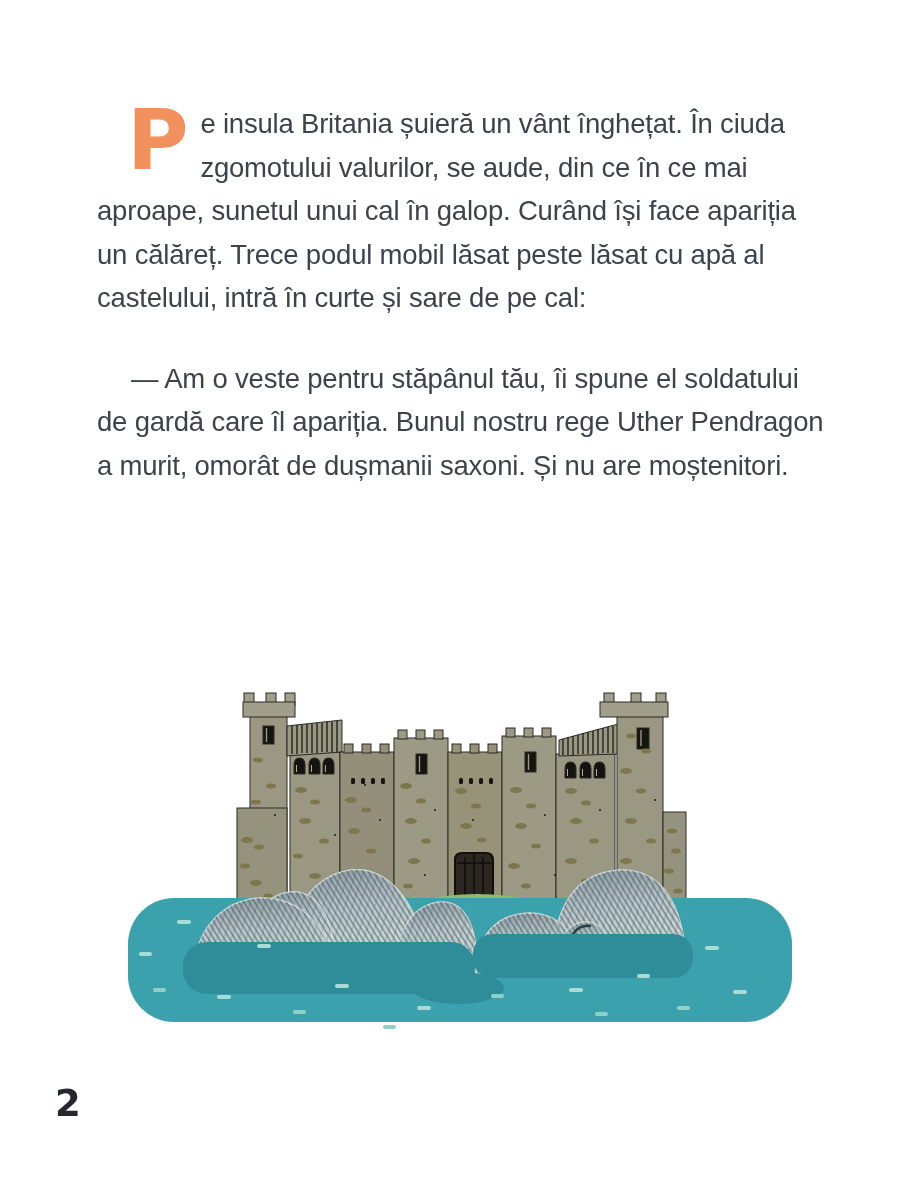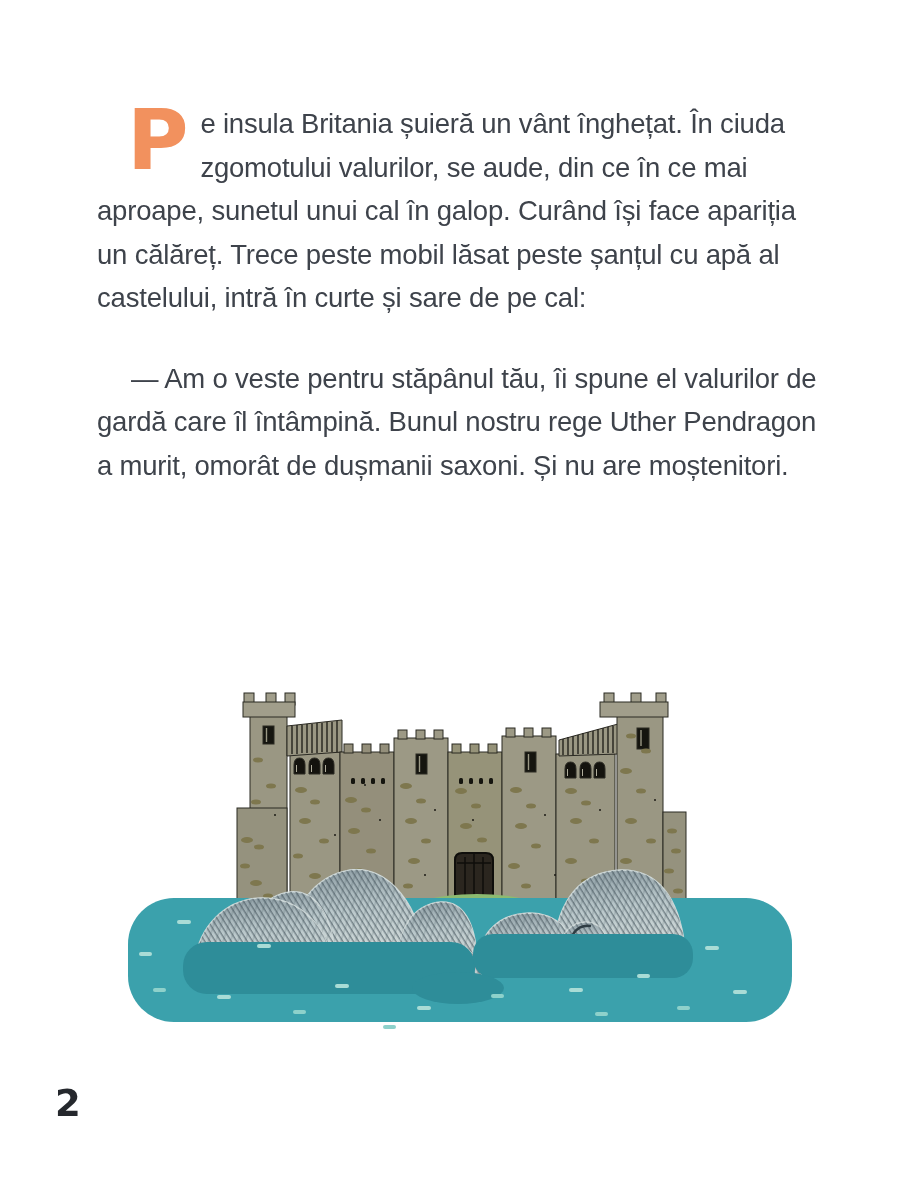--- a/index.html
+++ b/index.html
@@ -42,22 +42,22 @@
     left:125px;top:690px;
     width:670px;height:345px;
   }
 </style>
 </head>
 <body>
 
 <div class="page">
 
   <div class="text-block">
-    <p class="p1"><span class="dropcap">P</span><span>e insula Britania șuieră un vânt înghețat. În ciuda zgomotului valurilor, se aude, din ce în ce mai aproape, sunetul unui cal în galop. Curând își face apariția un călăreț. Trece peste mobil lăsat peste șanțul cu apă al castelului, intră în curte și sare de pe cal:</span></p>
-    <p class="p2">— Am o veste pentru stăpânul tău, îi spune el valurilor de gardă care îl întâmpină. Bunul nostru rege Uther Pendragon a murit, omorât de dușmanii saxoni. Și nu are moștenitori.</p>
+    <p class="p1"><span class="dropcap">P</span><span>e insula Britania șuieră un vânt înghețat. În ciuda zgomotului valurilor, se aude, din ce în ce mai aproape, sunetul unui cal în galop. Curând își face apariția un călăreț. Trece podul mobil lăsat peste lăsat cu apă al castelului, intră în curte și sare de pe cal:</span></p>
+    <p class="p2">— Am o veste pentru stăpânul tău, îi spune el soldatului de gardă care îl apariția. Bunul nostru rege Uther Pendragon a murit, omorât de dușmanii saxoni. Și nu are moștenitori.</p>
   </div>
 
   <svg class="illustration" viewBox="0 0 670 345" aria-hidden="true">
     <defs>
       <linearGradient id="rockGrad" x1="0" y1="0" x2="0.25" y2="1">
         <stop offset="0%" stop-color="#8A9AA1"></stop>
         <stop offset="55%" stop-color="#B9C7CA"></stop>
         <stop offset="100%" stop-color="#CBD5D5"></stop>
       </linearGradient>
       <pattern id="hatch1" width="4.5" height="4.5" patternUnits="userSpaceOnUse" patternTransform="rotate(-32)">

